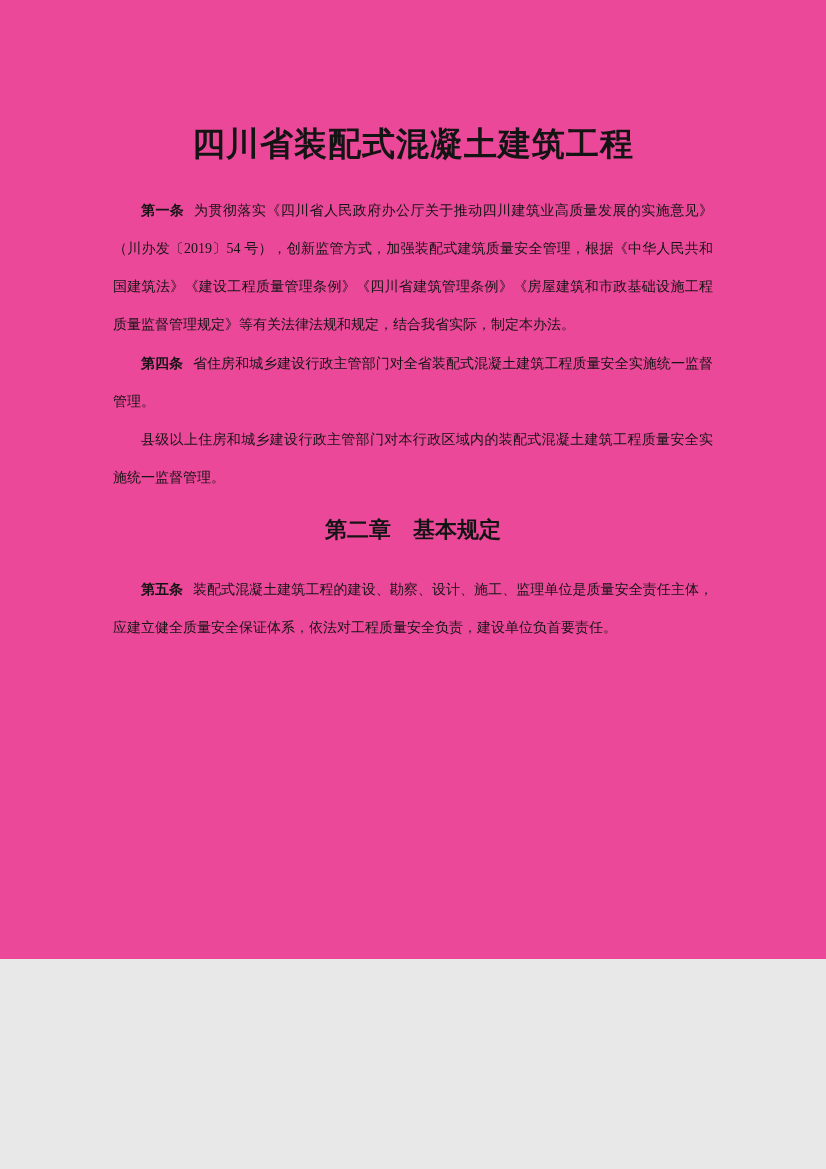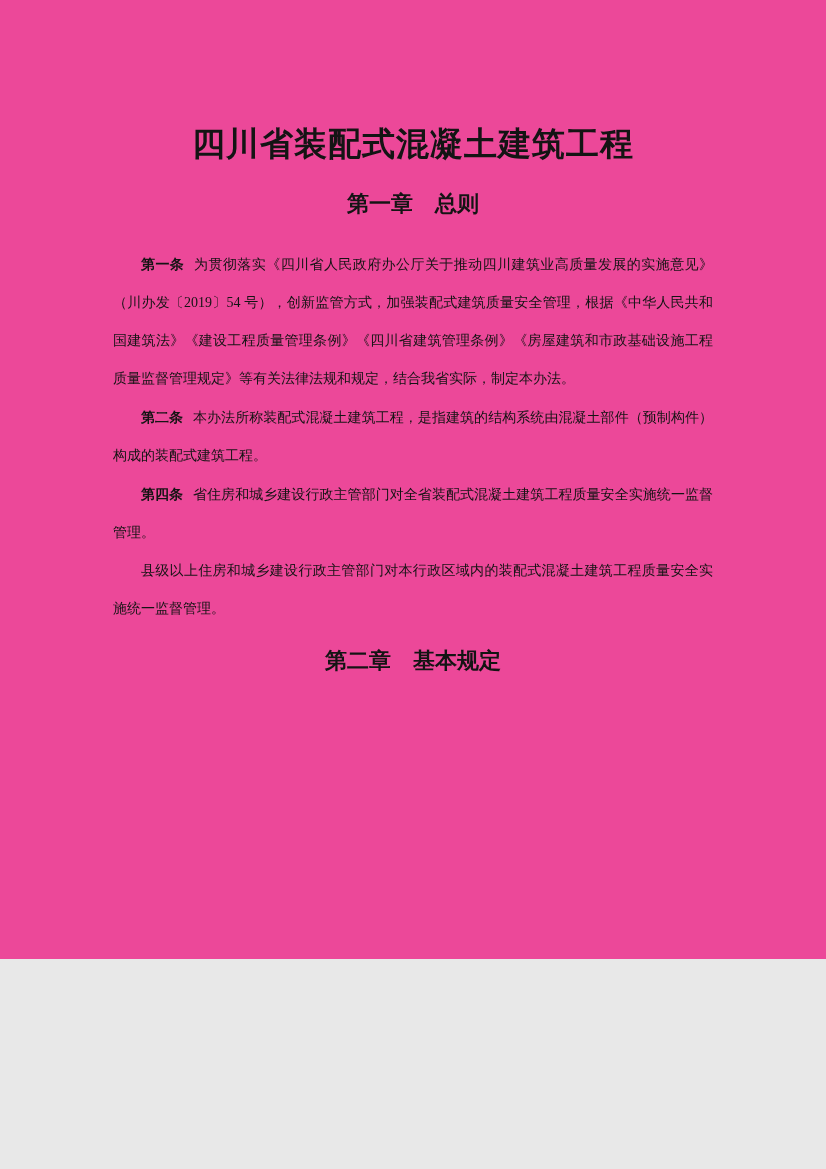--- a/index.html
+++ b/index.html
@@ -58,31 +58,32 @@
 </style>
 </head>
 <body>
 
 <div class="page">
 
   <div class="doc-title">
     <div>四川省装配式混凝土建筑工程</div>
   </div>
 
-  <div class="chapter-heading first">第一章　总则</div>
 
   <div class="body-block">
     <p><b class="article-label">第一条</b><span>为贯彻落实《四川省人民政府办公厅关于推动四川建筑业高质量发展的实施意见》（川办发〔2019〕54 号），创新监管方式，加强装配式建筑质量安全管理，根据《中华人民共和国建筑法》《建设工程质量管理条例》《四川省建筑管理条例》《房屋建筑和市政基础设施工程质量监督管理规定》等有关法律法规和规定，结合我省实际，制定本办法。</span></p>
 
-    <p><b class="article-label">第二条</b><span>本办法所称装配式混凝土建筑工程，是指建筑的结构系统由混凝土部件（预制构件）构成的装配式建筑工程。</span></p>
 
 
     <p><b class="article-label">第四条</b><span>省住房和城乡建设行政主管部门对全省装配式混凝土建筑工程质量安全实施统一监督管理。</span></p>
 
     <p><span>县级以上住房和城乡建设行政主管部门对本行政区域内的装配式混凝土建筑工程质量安全实施统一监督管理。</span></p>
   </div>
 
   <div class="chapter-heading second">第二章　基本规定</div>
 
+  <div class="body-block second">
+    <p><b class="article-label">第五条</b><span>装配式混凝土建筑工程的建设、勘察、设计、施工、监理单位是质量安全责任主体，应建立健全质量安全保证体系，依法对工程质量安全负责，建设单位负首要责任。</span></p>
+  </div>
 
   <div class="footer-page-number">—2—</div>
 
 </div>
 
 </body></html>

